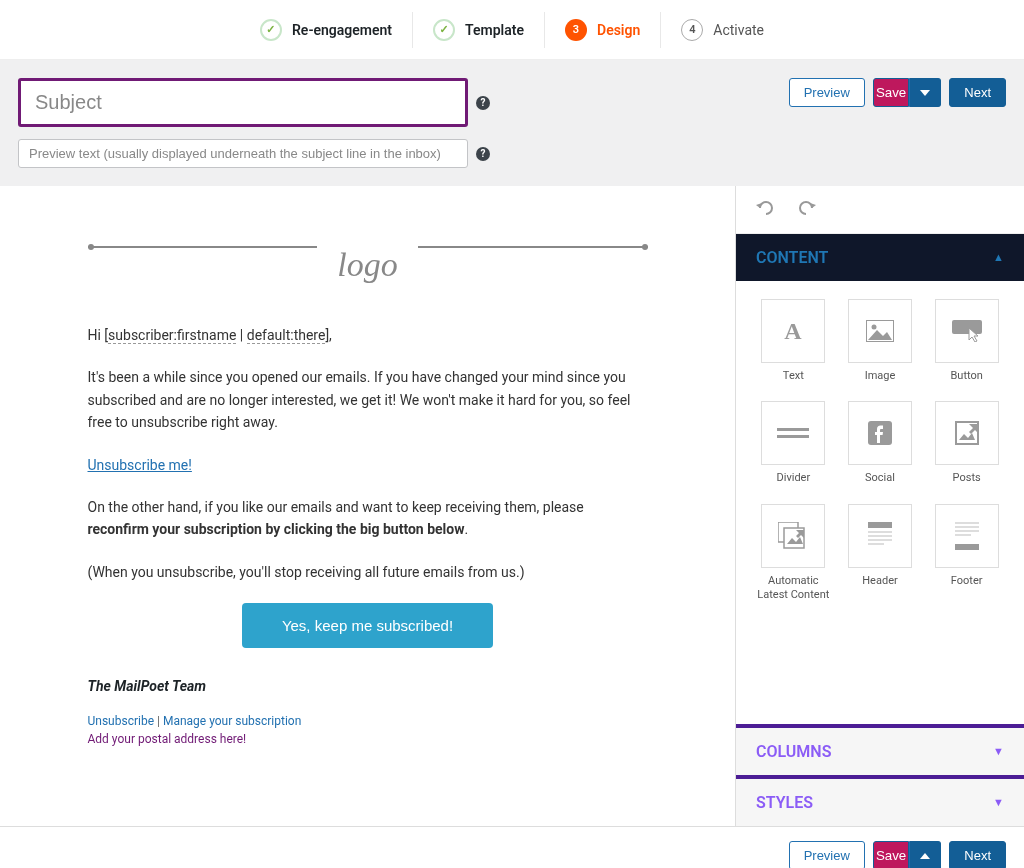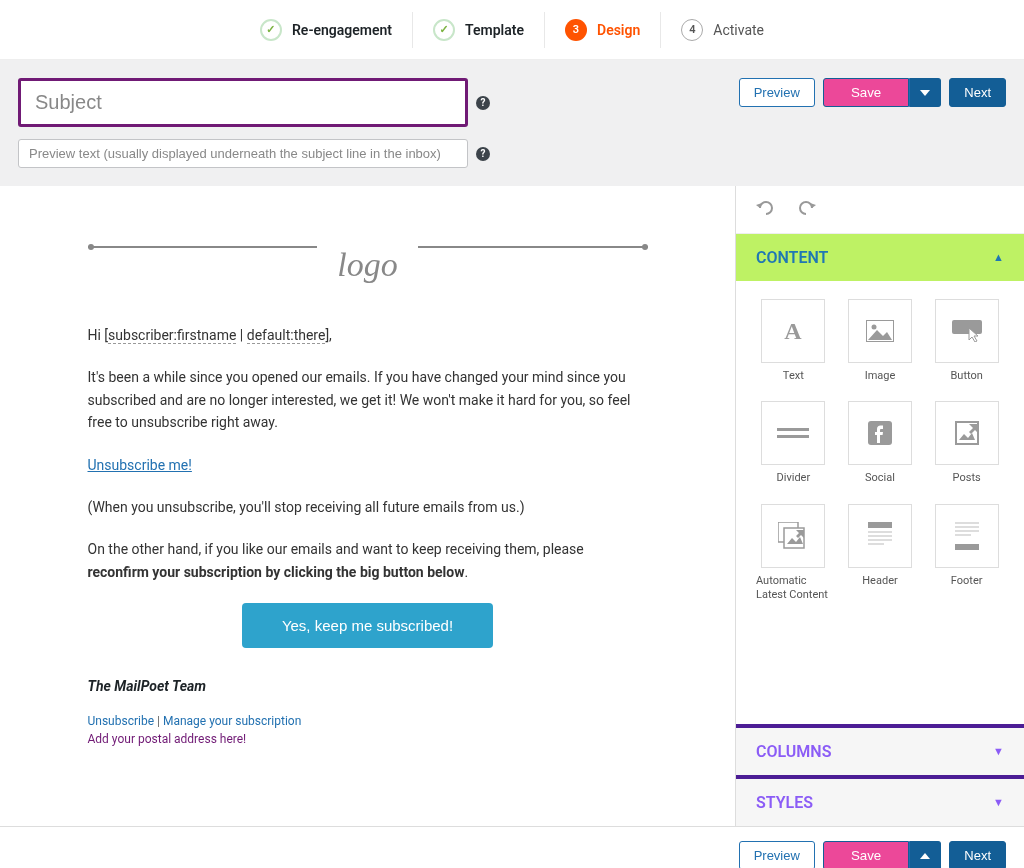--- a/index.html
+++ b/index.html
@@ -21,21 +21,21 @@
 .subject-left { flex: 1; }
 .subject-input-row { display: flex; align-items: center; margin-bottom: 12px; }
 .subject-input { width: 450px; padding: 10px 14px; border: 3px solid #701a75; border-radius: 3px; font-size: 20px; background: #fff; }
 .preview-input { width: 450px; padding: 6px 10px; border: 1px solid #c3c4c7; border-radius: 3px; font-size: 13px; background: #fff; }
 .help-dot { width: 14px; height: 14px; border-radius: 50%; background: #3c434a; color: #fff; display: flex; align-items: center; justify-content: center; font-size: 10px; font-weight: bold; margin-left: 8px; cursor: help; }
 .top-actions { display: flex; gap: 8px; align-items: flex-start; }
 
 .btn { padding: 6px 14px; border-radius: 3px; font-size: 13px; cursor: pointer; border: 1px solid transparent; }
 .btn-preview { background: #fff; color: #2271b1; border: 1px solid #2271b1; }
 .btn-save-group { display: flex; }
-.btn-save { background: #ec4899; color: #fff; border: 1px solid #135e96; border-radius: 3px 0 0 3px; padding: 6px 27px; }
+.btn-save { background: #be185d; color: #fff; border: 1px solid #135e96; border-radius: 3px 0 0 3px; padding: 6px 2px; }
 .btn-save-arrow { background: #135e96; color: #fff; border: 1px solid #135e96; border-left: 1px solid #1a6fb1; border-radius: 0 3px 3px 0; padding: 6px 10px; cursor: pointer; display: flex; align-items: center; }
 .btn-next { background: #135e96; color: #fff; border: 1px solid #135e96; }
 
 
 .main-wrap { display: flex; height: 640px; }
 .canvas { flex: 1; background: #fff; padding: 40px 0; overflow-y: auto; }
 .inner { width: 560px; margin: 0 auto; }
 
 .logo-row { display: flex; align-items: flex-start; justify-content: center; margin: 20px 0 40px; }
 .logo-line { flex: 1; height: 2px; background: #888; position: relative; }
@@ -51,29 +51,29 @@
 .cta-btn { display: block; margin: 20px auto 30px; background: #2ea3cc; color: #fff; border: none; padding: 14px 40px; font-size: 15px; border-radius: 4px; cursor: pointer; }
 .signature { font-weight: bold; font-style: italic; font-size: 14px; margin-bottom: 20px; }
 .footer-links { font-size: 12px; color: #666; }
 .footer-links a { color: #2271b1; text-decoration: none; }
 .footer-addr { font-size: 12px; color: #701a75; margin-top: 4px; }
 
 
 .sidebar { width: 289px; border-left: 1px solid #ddd; background: #fff; display: flex; flex-direction: column; }
 .undo-row { padding: 14px 20px; display: flex; gap: 20px; }
 .undo-icon { color: #999; cursor: pointer; }
-.panel-header { display: flex; justify-content: space-between; align-items: center; padding: 14px 20px; font-size: 16px; font-weight: 600; cursor: pointer; background: #bef264; border-top: 1px solid #eee; }
+.panel-header { display: flex; justify-content: space-between; align-items: center; padding: 14px 20px; font-size: 16px; font-weight: 600; cursor: pointer; background: #0f172a; border-top: 1px solid #eee; }
 .panel-header.active { color: #1f77b4; }
 .panel-header.muted { color: #8b5cf6; background: #f6f6f6; border-top: 4px solid #4c1d95; text-align: center; }
 .panel-arrow { font-size: 11px; }
 
 .content-grid { display: grid; grid-template-columns: repeat(3, 1fr); gap: 18px 12px; padding: 18px 20px 24px; flex: 1; align-content: start; }
 .widget { display: flex; flex-direction: column; align-items: center; cursor: grab; }
 .widget-tile { width: 64px; height: 64px; border: 1px solid #ddd; display: flex; align-items: center; justify-content: center; margin-bottom: 6px; background: #fff; }
-.widget-label { font-size: 11px; color: #555; line-height: 1.3; }
+.widget-label { font-size: 11px; color: #555; text-align: center; line-height: 1.3; }
 
 
 .bottom-bar { display: flex; justify-content: flex-end; padding: 14px 18px; background: #fff; border-top: 1px solid #ddd; gap: 8px; }
 .btn-save-arrow.up svg { transform: rotate(180deg); }
 
 input::placeholder { color: #888; }
 </style>
 </head>
 <body>
 
@@ -128,24 +128,24 @@
         <div class="logo-line left"></div>
         <div class="logo-text">logo</div>
         <div class="logo-line right"></div>
       </div>
       <div class="body-text">
         <p>
           <span>Hi [</span><span class="dotted">subscriber:firstname</span><span> | </span><span class="dotted">default:there</span><span>],</span>
         </p>
         <p>It's been a while since you opened our emails. If you have changed your mind since you subscribed and are no longer interested, we get it! We won't make it hard for you, so feel free to unsubscribe right away.</p>
         <p><a href="#" class="underline">Unsubscribe me!</a></p>
-        <p>(When you unsubscribe, you'll stop receiving all future emails from us.)</p>
         <p>
           <span>On the other hand, if you like our emails and want to keep receiving them, please </span><strong><span>reconfirm your subscription by clicking the big button below</span></strong><span>.</span>
         </p>
+        <p>(When you unsubscribe, you'll stop receiving all future emails from us.)</p>
       </div>
       <button class="cta-btn">Yes, keep me subscribed!</button>
       <div class="signature">The MailPoet Team</div>
       <div class="footer-links">
         <a href="#">Unsubscribe</a><span> | </span><a href="#">Manage your subscription</a>
         <div class="footer-addr">Add your postal address here!</div>
       </div>
     </div>
   </div>
 

